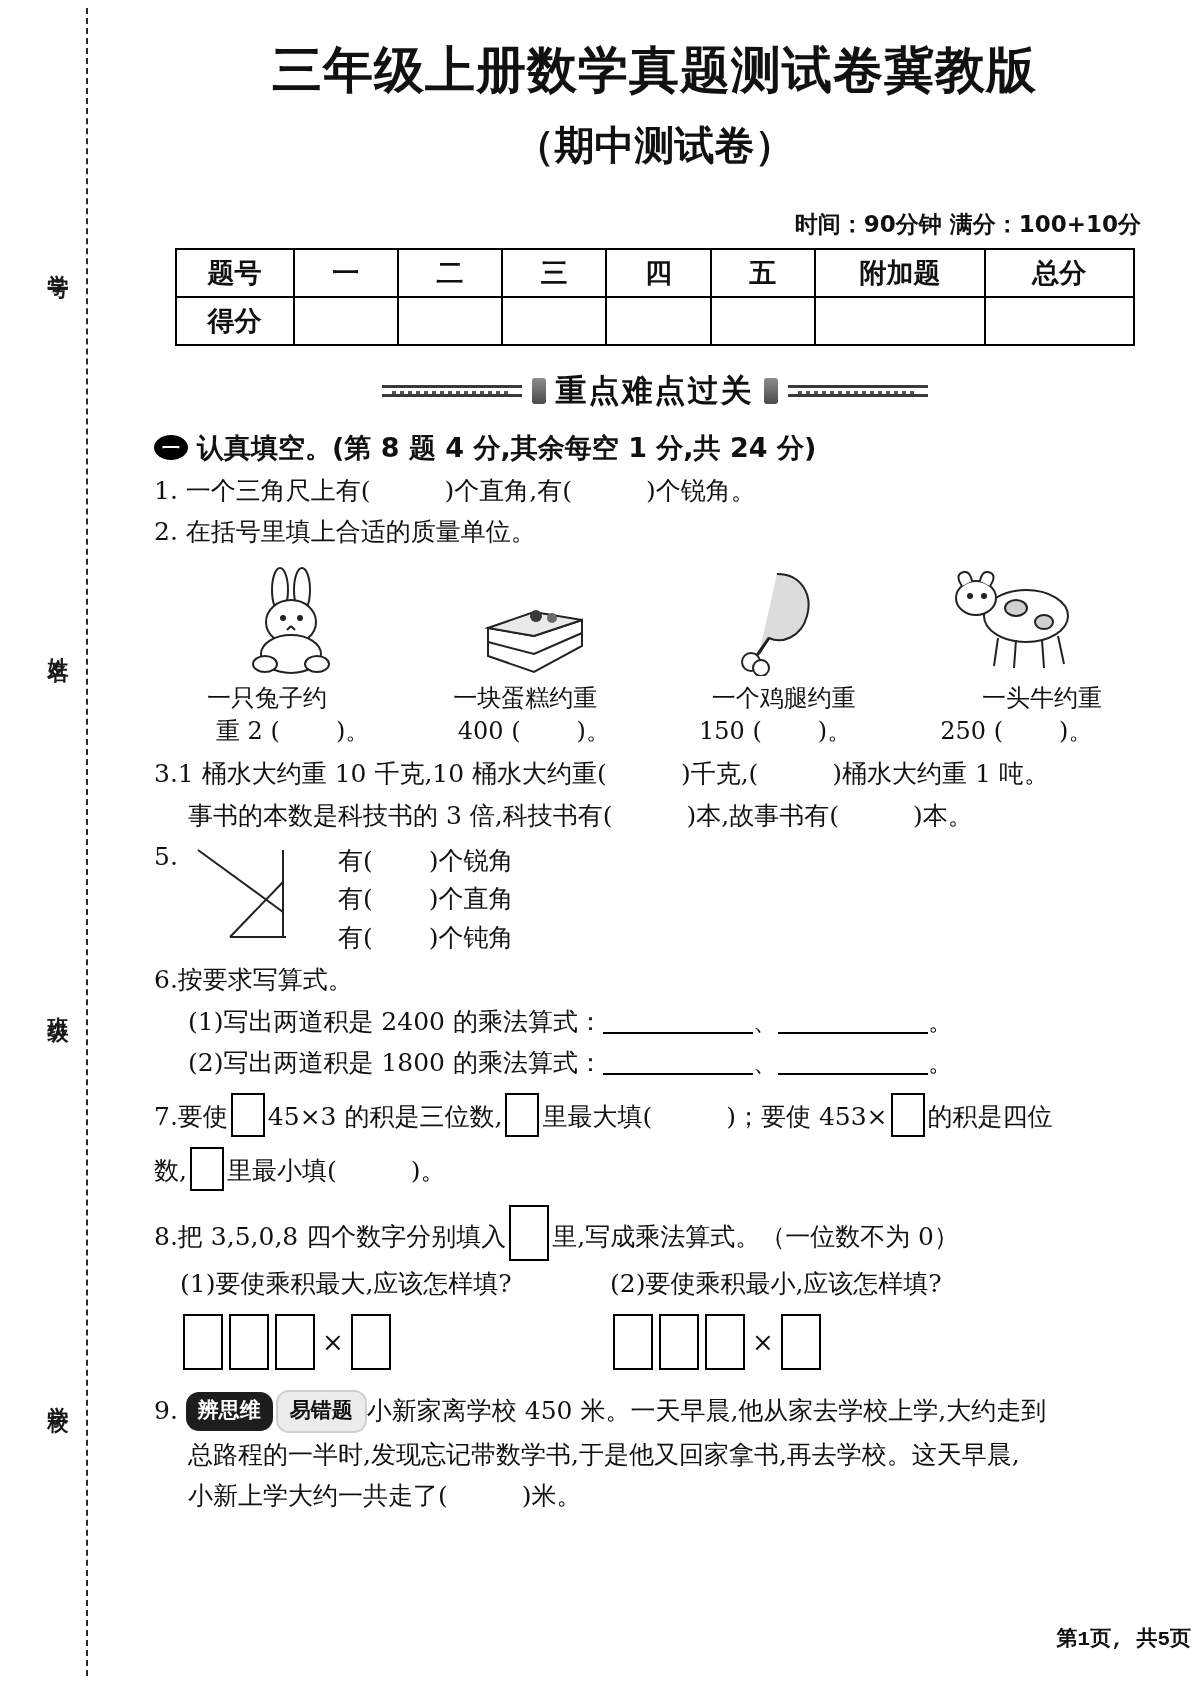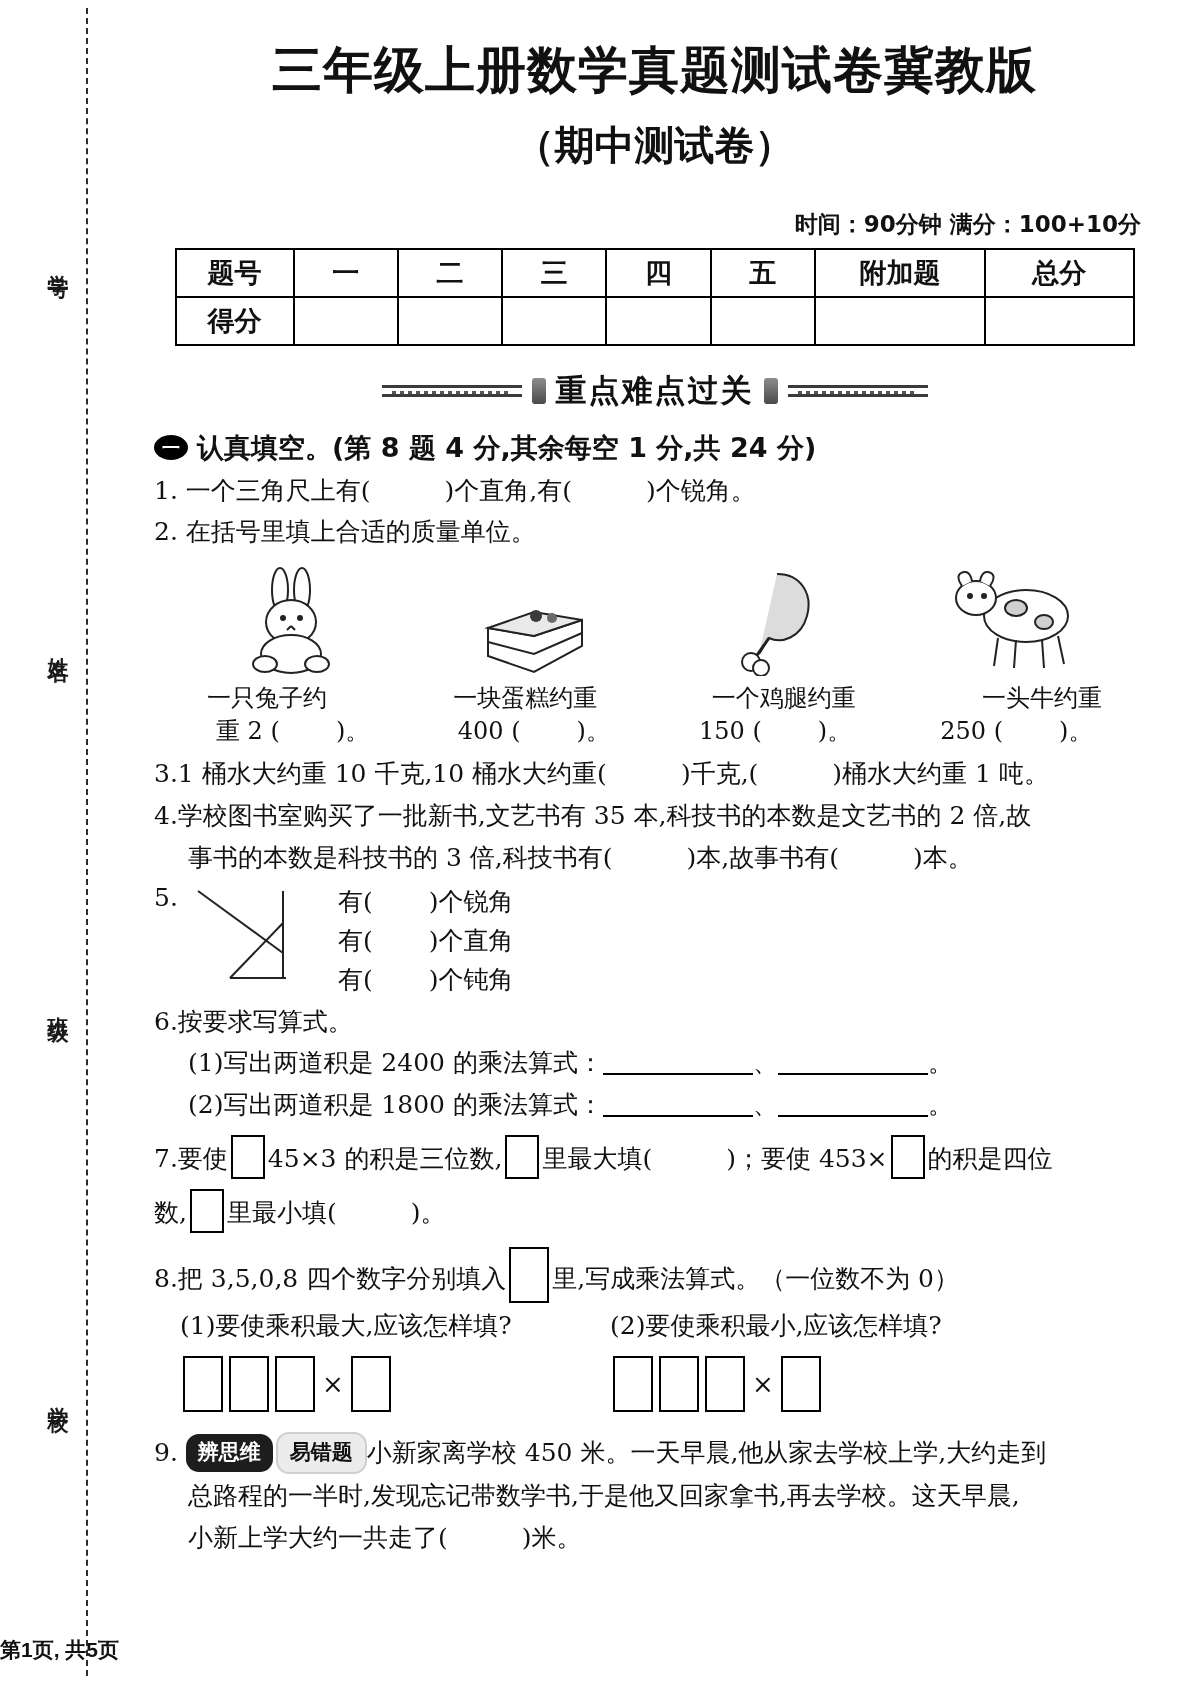--- a/index.html
+++ b/index.html
@@ -199,23 +199,23 @@
     border-radius:13px;
     font-family:"DejaVu Sans","Liberation Sans",sans-serif;
     font-weight:bold;
     font-size:21px;
     vertical-align:2px;
   }
   .badge.dark { background:#1d1d1d; color:#fff; margin-right:3px;text-align:right; }
   .badge.light { background:#ececec; color:#111; border:2px solid #cfcfcf;margin-top:6px; }
 
   .footer {
-    position:absolute; left:0; right:0; bottom:20px;
-    text-align:left;
-    font-family:Liberation Sans, sans-serif;
+    position:absolute; left:0; right:0; bottom:32px;
+    text-align:right;
+    font-family:Liberation Mono, monospace;
     font-weight:bold;
     font-size:21px;
   }
 </style>
 </head>
 <body>
 
 <div class="left-rail">
   <div class="dash-line"></div>
   <div class="rail-label rail-xh">学号：</div>
@@ -341,23 +341,20 @@
     <div><span>重 2 (</span><span class="par-gap sm"></span><span>)。</span></div>
     <div><span>400 (</span><span class="par-gap sm"></span><span>)。</span></div>
     <div><span>150 (</span><span class="par-gap sm"></span><span>)。</span></div>
     <div><span>250 (</span><span class="par-gap sm"></span><span>)。</span></div>
   </div>
 
   <div class="q" style="margin-top:8px">
     <span>3.</span><span>1 桶水大约重 10 千克,10 桶水大约重(</span><span class="par-gap"></span><span>)千克,(</span><span class="par-gap"></span><span>)桶水大约重 1 吨。</span>
   </div>
 
-  <div class="q">
-    <span>4.</span><span>学校图书室购买了一批新书,文艺书有 35 本,科技书的本数是文艺书的 2 倍,故</span>
-  </div>
   <div class="q indent">
     <span>事书的本数是科技书的 3 倍,科技书有(</span><span class="par-gap"></span><span>)本,故事书有(</span><span class="par-gap"></span><span>)本。</span>
   </div>
 
   <div class="q5-wrap">
     <div class="q5-num">5.</div>
     <div class="q5-fig">
       <svg width="140" height="110" viewBox="0 0 140 110">
         <g stroke="#222" stroke-width="2" fill="none">
           <line x1="10" y1="8" x2="95" y2="70"></line>

